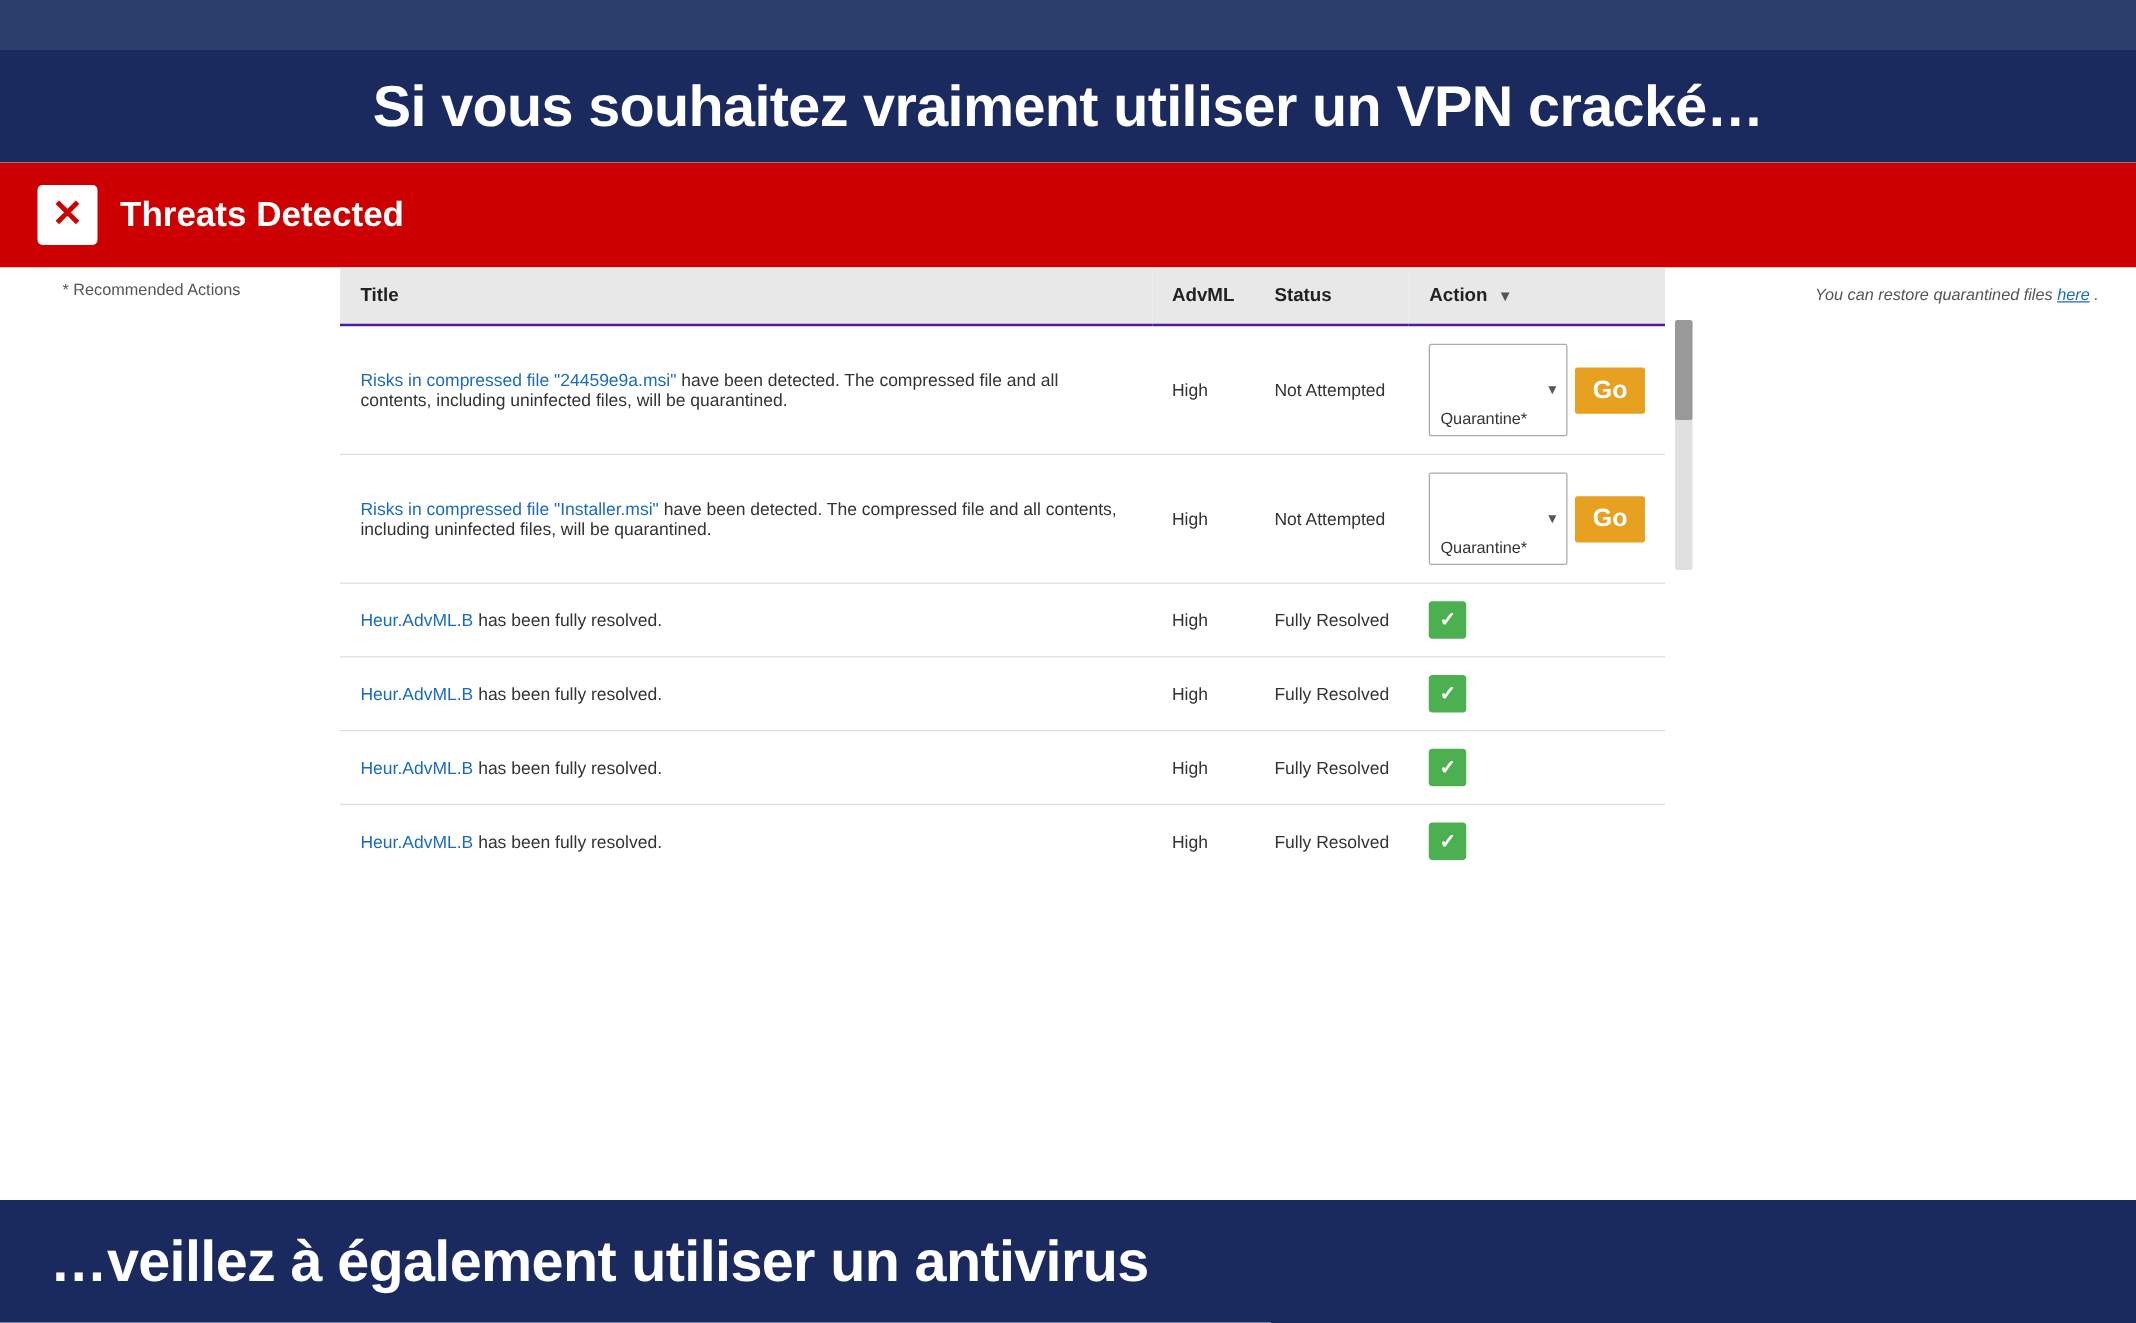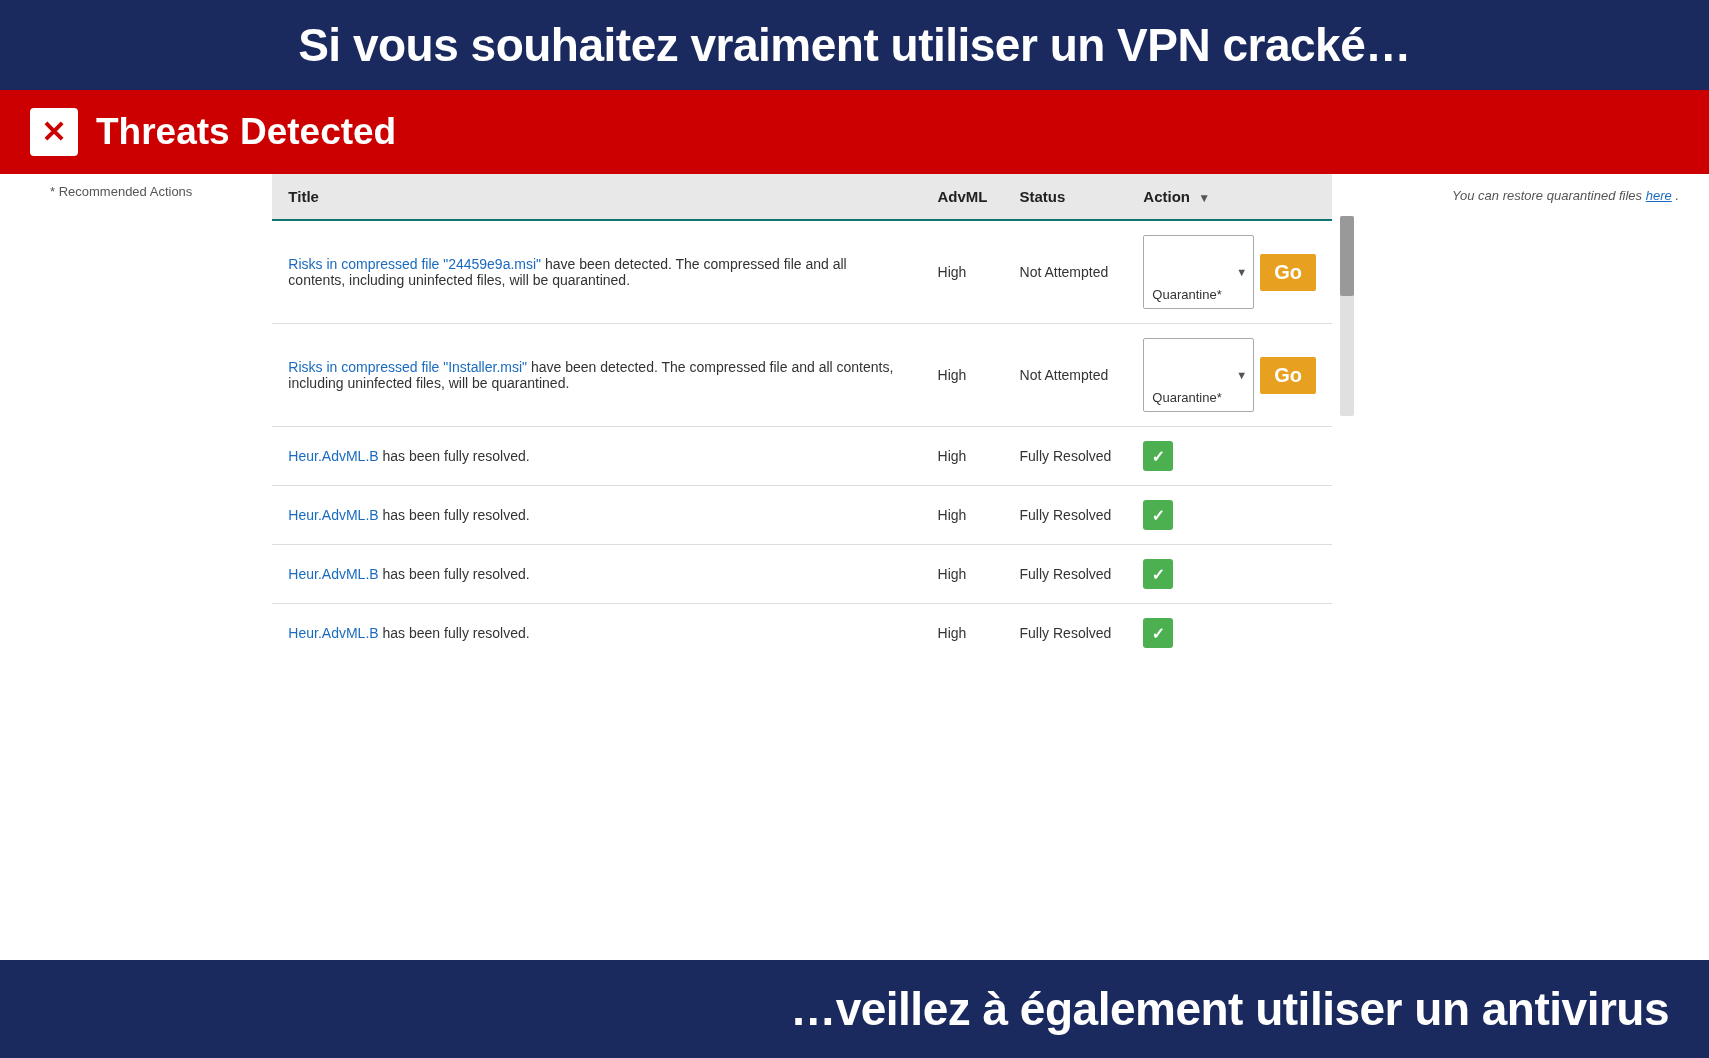--- a/index.html
+++ b/index.html
@@ -11,20 +11,21 @@
       flex-direction: column;
       font-family: Arial, sans-serif;
       overflow: hidden;
     }
 
     
     .top-banner {
       background: #1a2a5e;
       padding: 18px 40px;
       flex-shrink: 0;
+      margin-top: 40px;
     }
     .top-banner-text {
       color: #ffffff;
       font-size: 46px;
       font-weight: 900;
       text-align: center;
       letter-spacing: -0.5px;
     }
 
     
@@ -56,21 +57,21 @@
       flex-shrink: 0;
     }
     .x-icon-inner {
       color: #cc0000;
       font-size: 30px;
       font-weight: 900;
       line-height: 1;
     }
     .threats-title {
       color: #ffffff;
-      font-size: 37px;
+      font-size: 28px;
       font-weight: 700;
     }
 
     
     .table-wrapper {
       background: #ffffff;
       margin: 0;
       flex: 1;
       overflow: hidden;
       display: flex;
@@ -86,21 +87,21 @@
 
     table {
       width: calc(100% - 60px);
       margin: 0 30px;
       border-collapse: collapse;
       font-size: 15px;
     }
 
     thead tr {
       background: #e8e8e8;
-      border-bottom: 2px solid #0f766e;
+      border-bottom: 2px solid #4c1d95;
     }
 
     thead th {
       padding: 14px 16px;
       text-align: left;
       font-weight: 700;
       font-size: 15px;
       color: #222;
     }
 
@@ -236,21 +237,21 @@
     
     .bottom-banner {
       background: #1a2a5e;
       padding: 22px 40px;
       flex-shrink: 0;
     }
     .bottom-banner-text {
       color: #ffffff;
       font-size: 46px;
       font-weight: 900;
-      text-align: right;
+      text-align: left;
       letter-spacing: -0.5px;
     }
 
     
     .sort-arrow {
       display: inline-block;
       color: #555;
       font-size: 12px;
       margin-left: 4px;
     }

